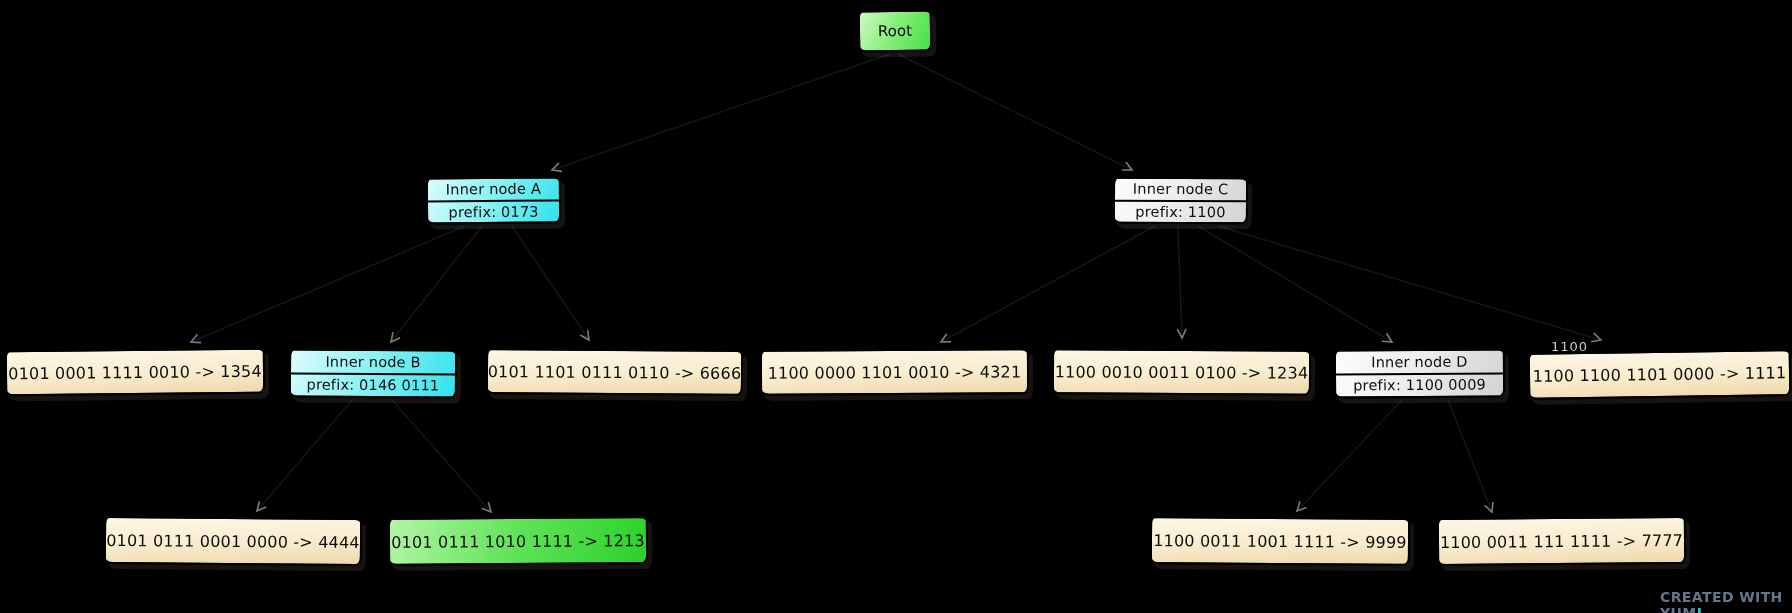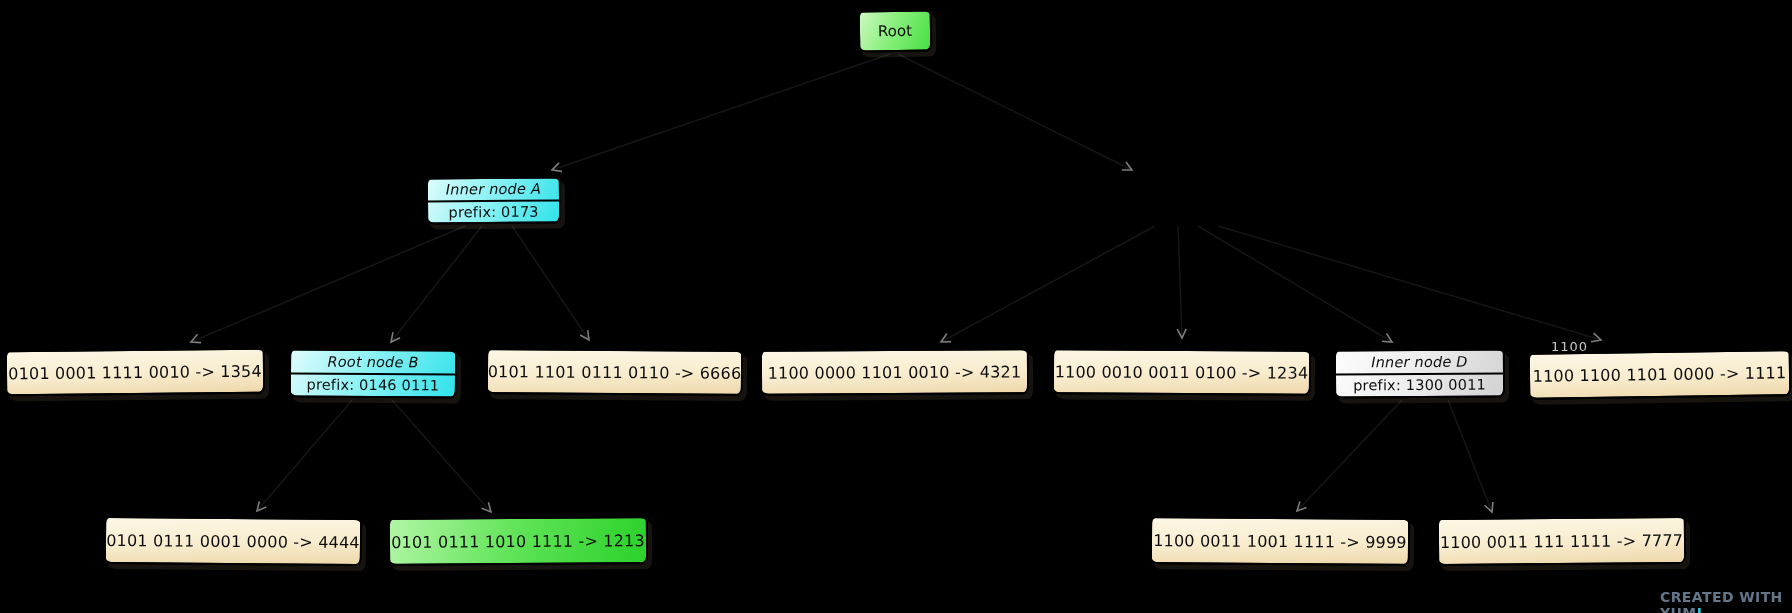--- a/index.html
+++ b/index.html
@@ -17,21 +17,21 @@
     box-shadow:4px 5px 0 rgba(165,145,110,0.14);
     border-radius:5px 8px 6px 9px / 8px 5px 9px 6px;
     white-space:nowrap;
   }
   .leaf { font-size:16px; letter-spacing:0.2px; }
   .inner { flex-direction:column; align-items:stretch; justify-content:stretch; padding:0; }
   .inner .compartment {
     flex:1; display:flex; align-items:center; justify-content:center;
     font-size:14.5px; letter-spacing:0.2px;
   }
-  .inner .title { border-bottom:2px solid #000;font-style:italic; }
+  .inner .title { border-bottom:2px solid #000; }
 
   .fill-green-root { background:linear-gradient(115deg,#cdf9c0 0%,#8aef7e 45%,#46e043 100%); }
   .fill-green-leaf { background:linear-gradient(105deg,#b2f6a6 0%,#5ee356 50%,#2bd12b 100%); }
   .fill-cyan       { background:linear-gradient(115deg,#defcfc 0%,#8df2f4 45%,#31e2ea 100%); }
   .fill-gray       { background:linear-gradient(115deg,#fdfdfd 0%,#ececec 50%,#d2d2d2 100%); }
   .fill-tan        { background:linear-gradient(178deg,#fdf7e5 0%,#f8ecce 55%,#eed8ab 100%); }
 
   
   #n-root  { left:858px;  top:10px;  width:74px;  height:42px;  transform:rotate(-1deg);  font-size:15px; }
   #n-ina   { left:426px;  top:177px; width:135px; height:47px;  transform:rotate(-0.5deg); }
@@ -90,45 +90,49 @@
 
   <div id="n-root" class="node fill-green-root">
     <span>Root</span>
   </div>
 
   <div id="n-ina" class="node inner fill-cyan">
     <div class="compartment title">Inner node A</div>
     <div class="compartment">prefix: 0173</div>
   </div>
 
+  <div id="n-inc" class="node inner fill-gray">
+    <div class="compartment title">Inner node C</div>
+    <div class="compartment">prefix: 1100</div>
+  </div>
 
   <div id="n-l1354" class="node leaf fill-tan">
     <span>0101 0001 1111 0010 -&gt; 1354</span>
   </div>
 
   <div id="n-inb" class="node inner fill-cyan">
-    <div class="compartment title">Root node B</div>
+    <div class="compartment title">Inner node B</div>
     <div class="compartment">prefix: 0146 0111</div>
   </div>
 
   <div id="n-l6666" class="node leaf fill-tan">
     <span>0101 1101 0111 0110 -&gt; 6666</span>
   </div>
 
   <div id="n-l4321" class="node leaf fill-tan">
     <span>1100 0000 1101 0010 -&gt; 4321</span>
   </div>
 
   <div id="n-l1234" class="node leaf fill-tan">
     <span>1100 0010 0011 0100 -&gt; 1234</span>
   </div>
 
   <div id="n-ind" class="node inner fill-gray">
     <div class="compartment title">Inner node D</div>
-    <div class="compartment">prefix: 1300 0011</div>
+    <div class="compartment">prefix: 1100 0009</div>
   </div>
 
   <div id="n-l1111" class="node leaf fill-tan">
     <span>1100 1100 1101 0000 -&gt; 1111</span>
   </div>
 
   <div id="n-l4444" class="node leaf fill-tan">
     <span>0101 0111 0001 0000 -&gt; 4444</span>
   </div>
 

